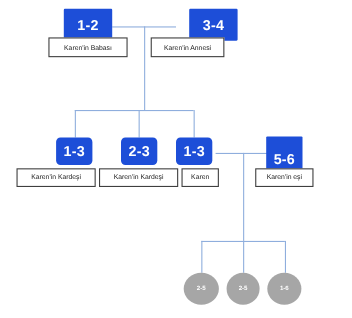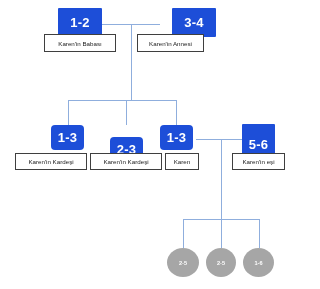--- a/index.html
+++ b/index.html
@@ -110,21 +110,21 @@
     <span>Karen'in Annesi</span>
   </div>
 
   <div class="node-box" style="left:51px; top:125px; width:33px; height:25px;">
     <span>1-3</span>
   </div>
   <div class="caption-box" style="left:15px; top:153px; width:72px; height:17px;">
     <span>Karen'in Kardeşi</span>
   </div>
 
-  <div class="node-box" style="left:110px; top:125px; width:33px; height:25px;margin-top:12px;">
+  <div class="node-box" style="left:110px; top:125px; width:33px; height:25px;">
     <span>2-3</span>
   </div>
   <div class="caption-box" style="left:90px; top:153px; width:72px; height:17px;">
     <span>Karen'in Kardeşi</span>
   </div>
 
   <div class="node-box" style="left:160px; top:125px; width:33px; height:25px;">
     <span>1-3</span>
   </div>
   <div class="caption-box" style="left:165px; top:153px; width:34px; height:17px;">

